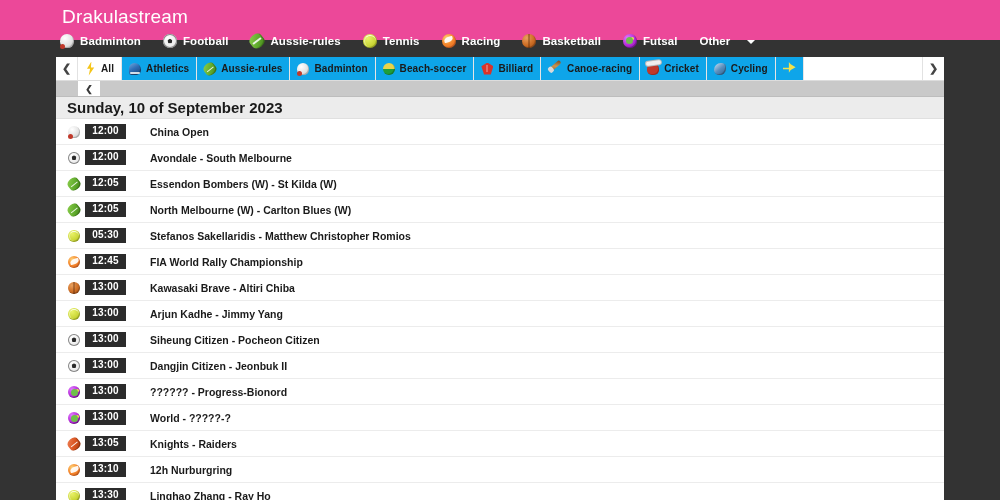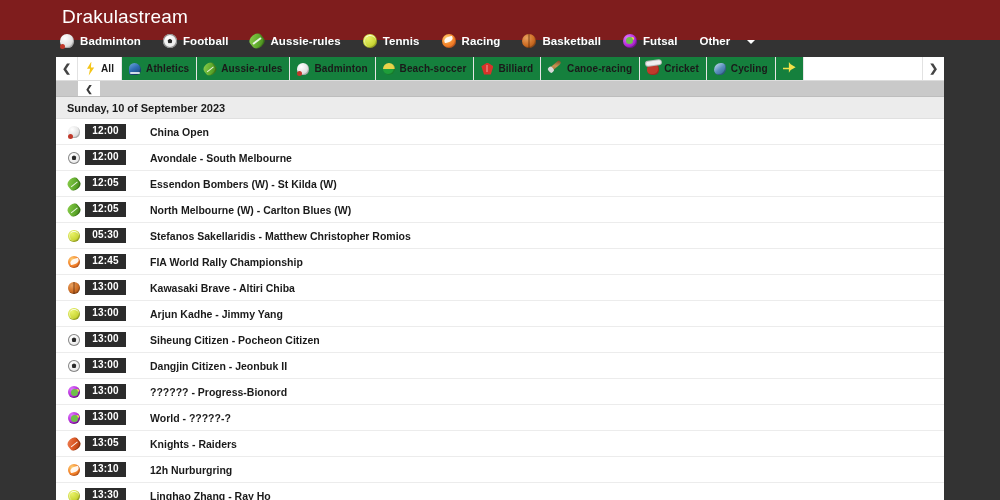--- a/index.html
+++ b/index.html
@@ -7,21 +7,21 @@
     width: 1000px; height: 500px;
     background: #333333;
     font-family: "Liberation Sans", sans-serif;
     overflow: hidden;
   }
 
   
   .site-header {
     position: absolute; left: 0; top: 0;
     width: 1000px; height: 40px;
-    background: #7f1d1d;
+    background: #ec4899;
   }
   .brand {
     position: absolute; left: 62px; top: 6px;
     color: #ffffff;
     font-size: 19px;
     font-weight: 400;
     letter-spacing: 0.2px;
     white-space: nowrap;
   }
   .main-nav {
@@ -251,21 +251,21 @@
     display: flex; align-items: stretch;
     overflow: hidden;
     flex: 1 1 auto;
   }
   .sport-tab {
     display: flex; align-items: center;
     padding: 0 7px;
     border-right: 1px solid #e5e5e5;
     cursor: pointer;
     white-space: nowrap;
-    background: #15803d;
+    background: #0ea5e9;
     flex: 0 0 auto;
   }
   .sport-tab.active { background: #ffffff; }
   .sport-tab .tab-label {
     font-size: 10px;
     font-weight: bold;
     color: #1a1a1a;
     margin-left: 5px;
     letter-spacing: .1px;
   }
@@ -291,21 +291,21 @@
 
   
   .date-header {
     height: 22px;
     background: #ececec;
     display: flex; align-items: center;
     padding-left: 11px;
     border-bottom: 1px solid #e0e0e0;
   }
   .date-header span {
-    font-size: 11px;
+    font-size: 15px;
     font-weight: bold;
     color: #1a1a1a;
   }
 
   
   .event-list { background: #ffffff; }
   .event-row {
     height: 26px;
     display: flex; align-items: center;
     border-bottom: 1px solid #ececec;

